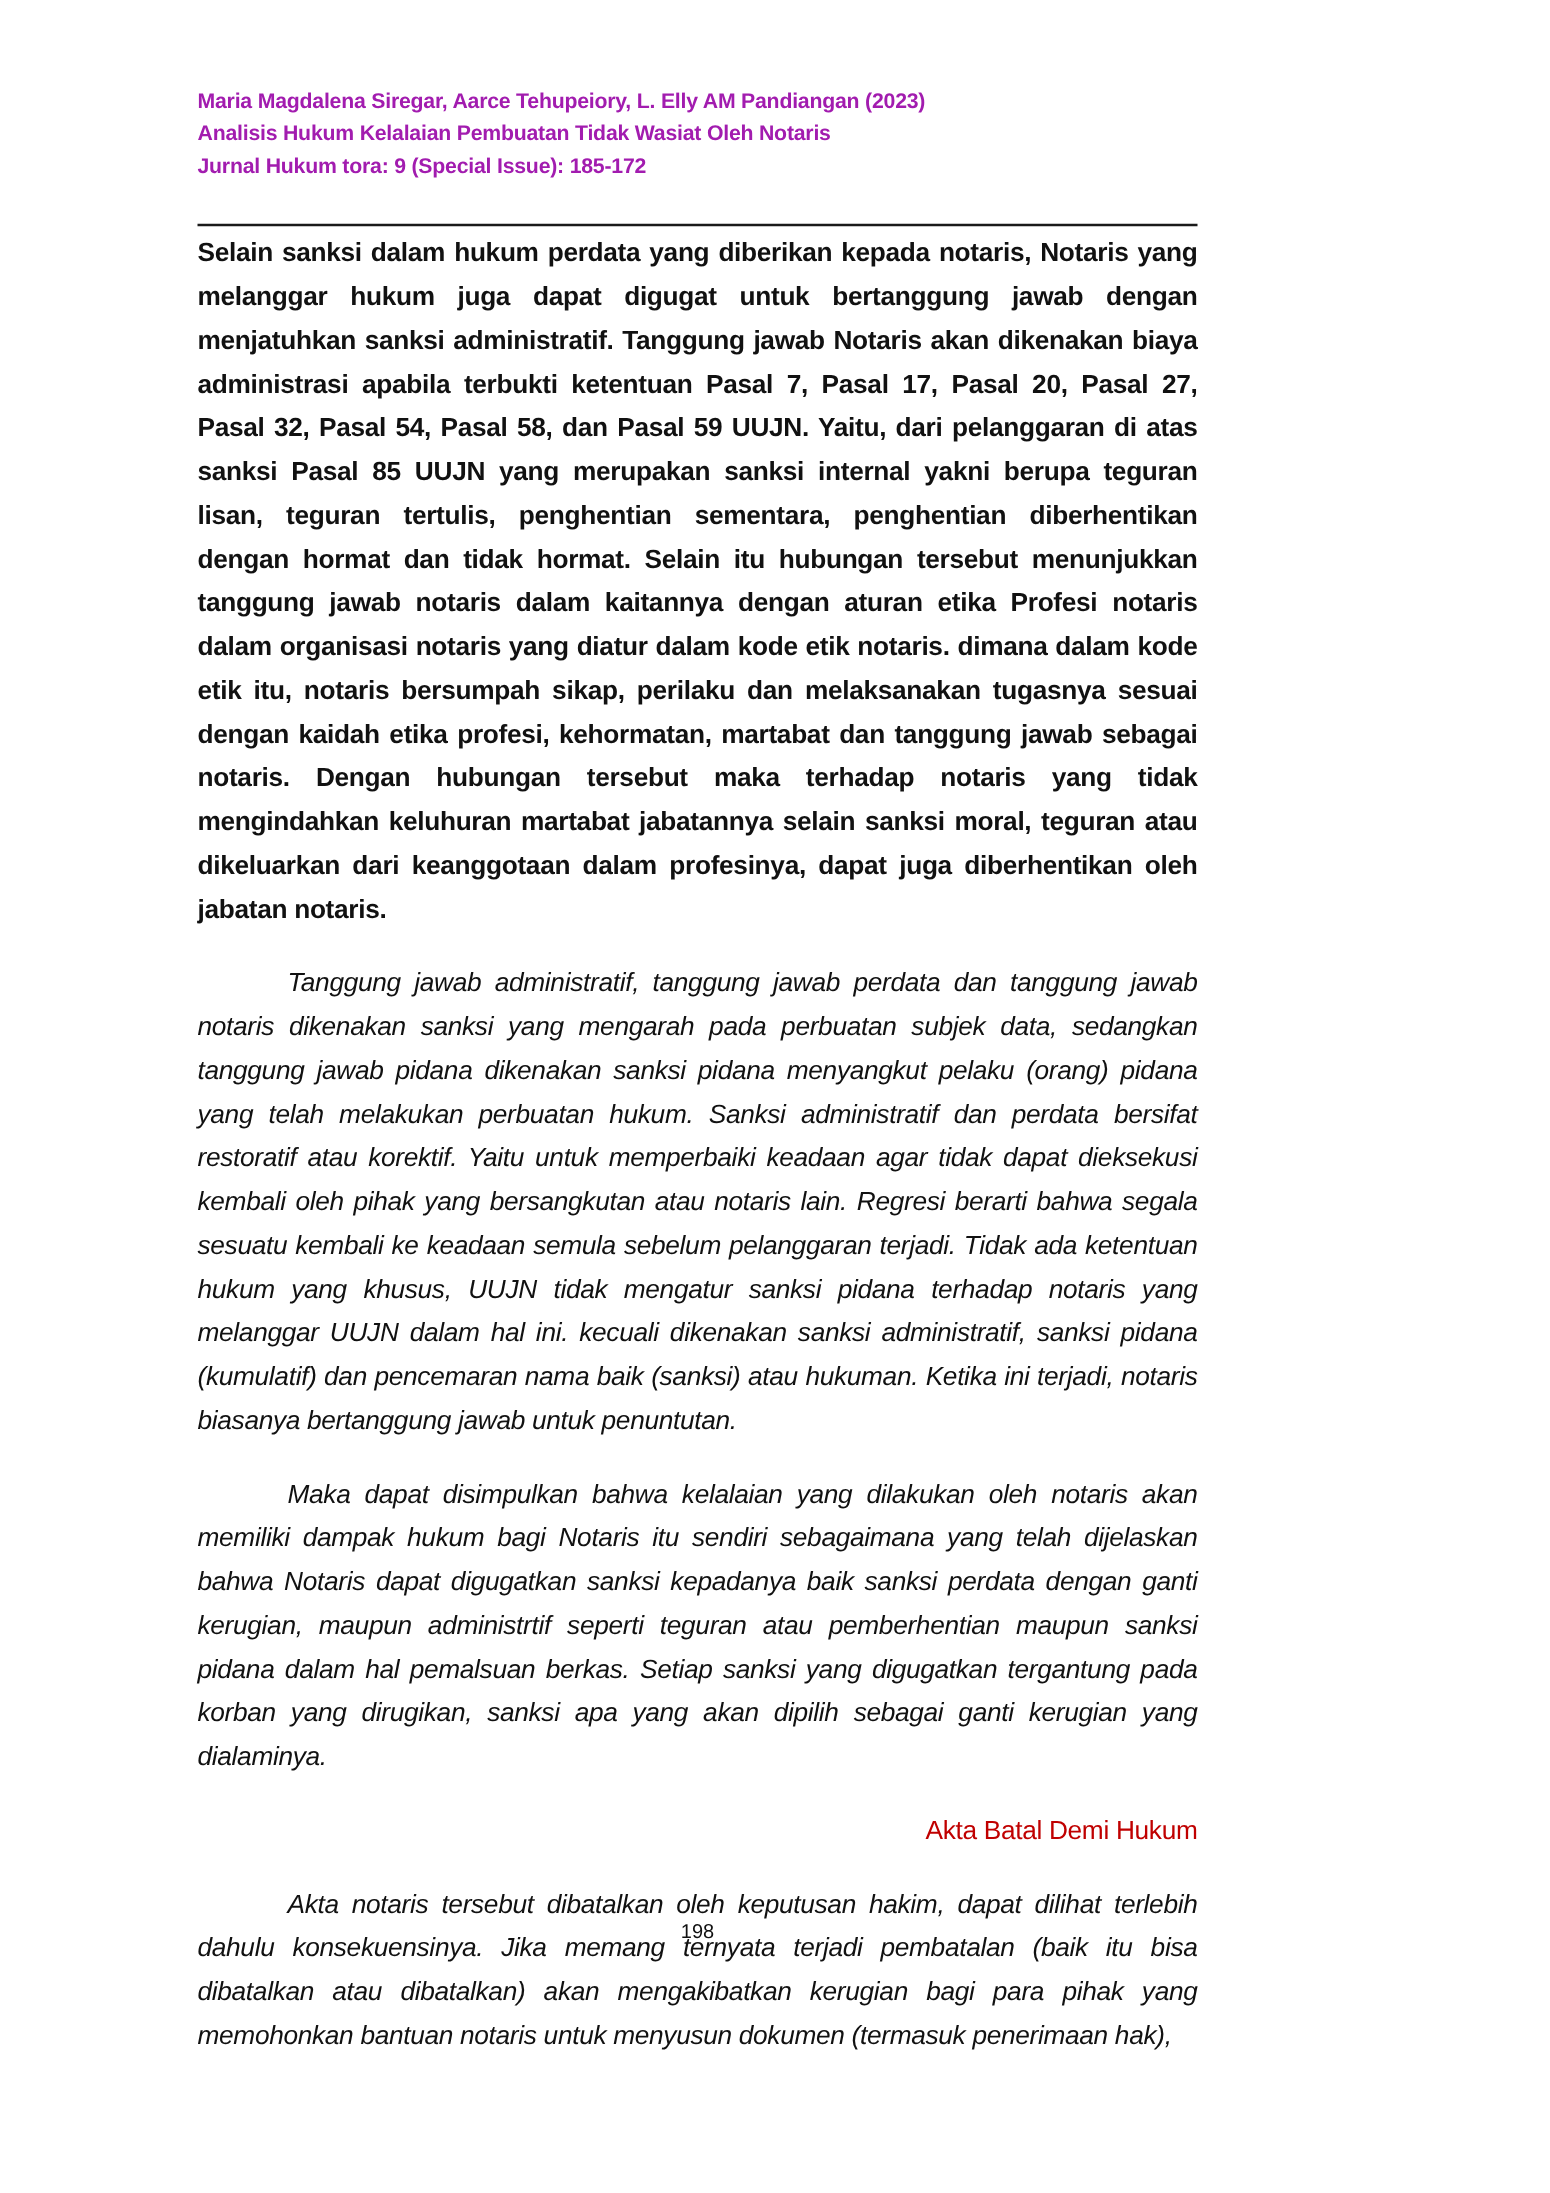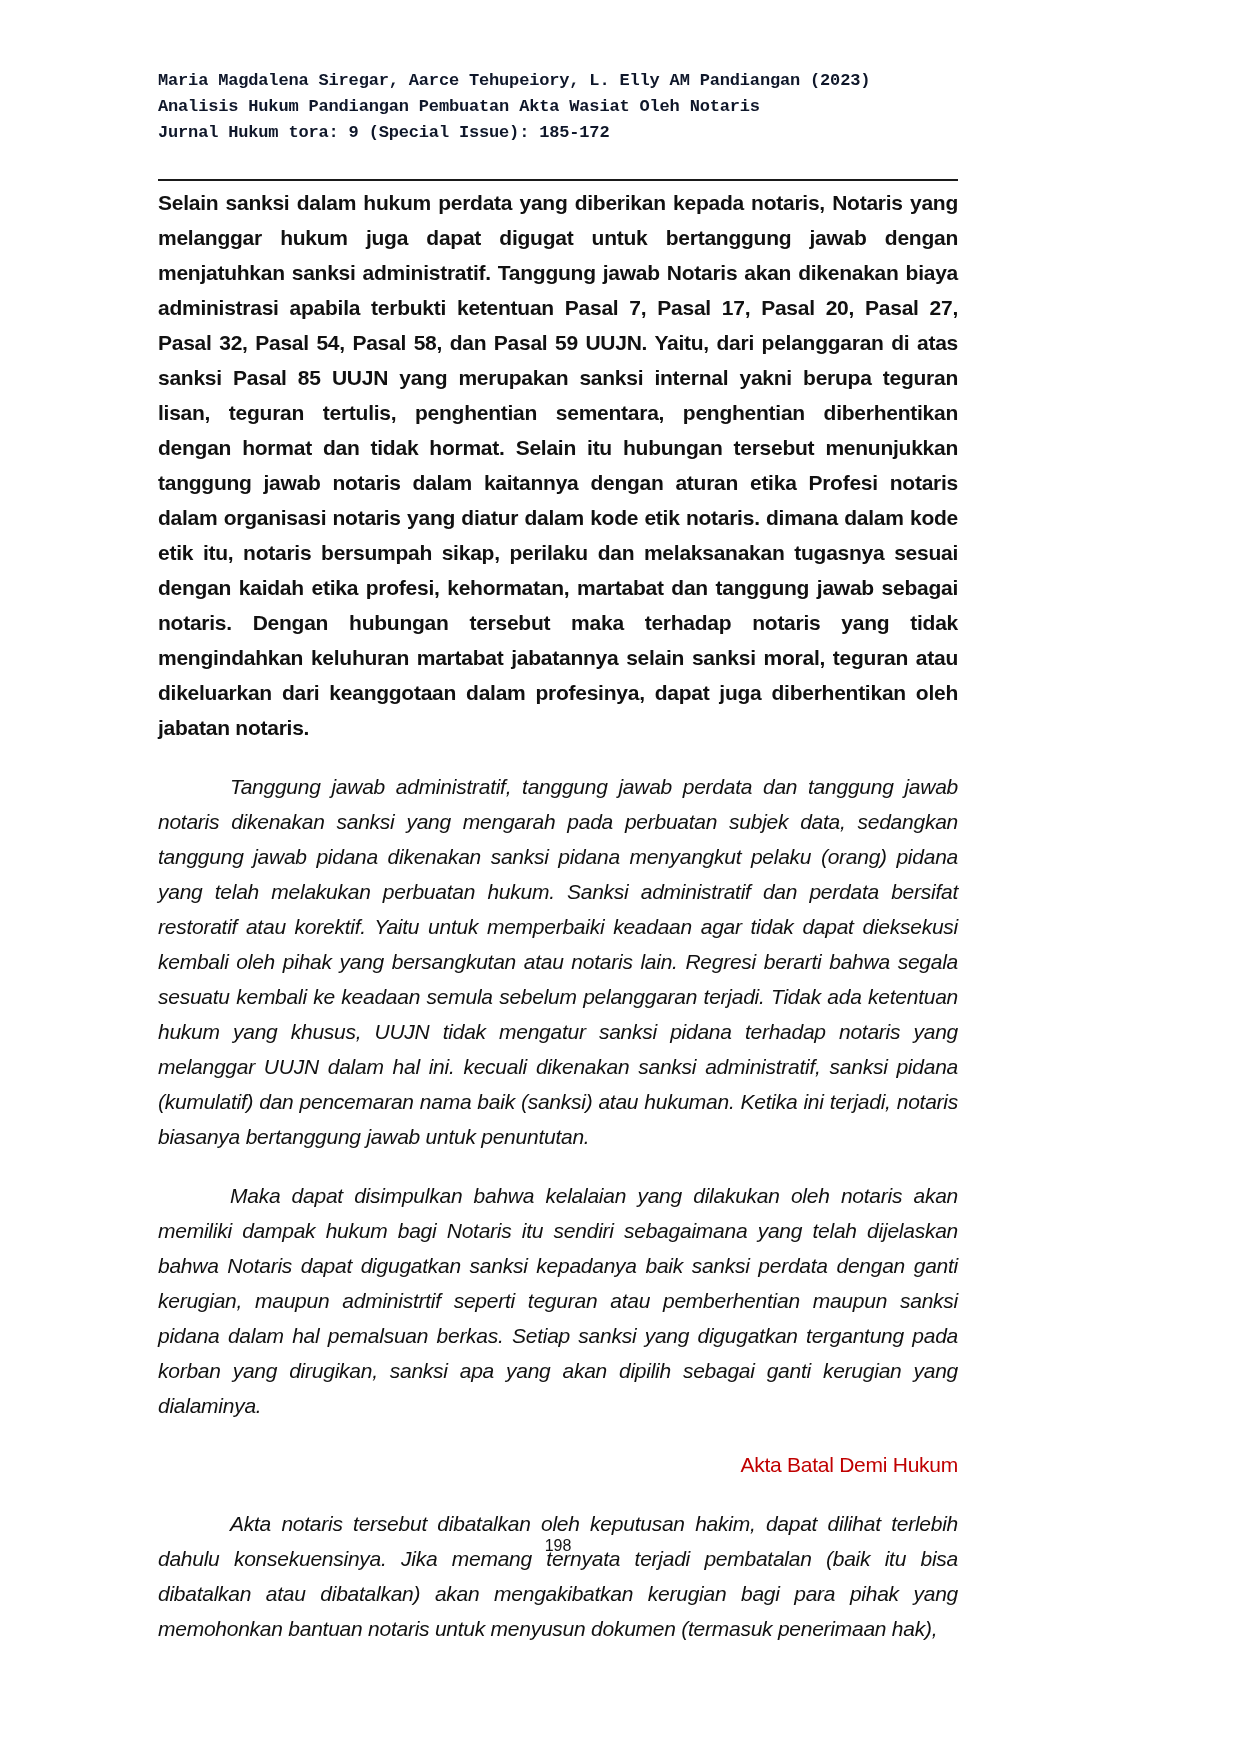--- a/index.html
+++ b/index.html
@@ -16,22 +16,21 @@
     padding: 68px 282px 0 158px;
     font-family: "Liberation Sans", "DejaVu Sans", sans-serif;
     color: #111111;
     overflow: hidden;
   }
   .running-header {
     font-size: 17px;
     font-weight: 700;
     line-height: 26px;
     letter-spacing: -0.01em;
-    color: #0f172a;
-    font-family: Liberation Mono, monospace;
+    color: #a21caf;
   }
   .rule {
     border: none;
     border-top: 2.5px solid #1a1a1a;
     margin: 33px 0 0 0;
     width: 100%;
   }
   .article-body {
     margin: 0;
   }
@@ -71,21 +70,21 @@
     color: #111111;
   }
 </style>
 </head>
 <body>
 
 <div class="page">
 
   <header class="running-header">
     <div>Maria Magdalena Siregar, Aarce Tehupeiory, L. Elly AM Pandiangan (2023)</div>
-    <div>Analisis Hukum Pandiangan Pembuatan Akta Wasiat Oleh Notaris</div>
+    <div>Analisis Hukum Kelalaian Pembuatan Tidak Wasiat Oleh Notaris</div>
     <div>Jurnal Hukum tora: 9 (Special Issue): 185-172</div>
   </header>
 
   <hr class="rule">
 
   <main class="article-body">
     <p class="para first-para">Selain sanksi dalam hukum perdata yang diberikan kepada notaris, Notaris yang melanggar hukum juga dapat digugat untuk bertanggung jawab dengan menjatuhkan sanksi administratif. Tanggung jawab Notaris akan dikenakan biaya administrasi apabila terbukti ketentuan Pasal 7, Pasal 17, Pasal 20, Pasal 27, Pasal 32, Pasal 54, Pasal 58, dan Pasal 59 UUJN. Yaitu, dari pelanggaran di atas sanksi Pasal 85 UUJN yang merupakan sanksi internal yakni berupa teguran lisan, teguran tertulis, penghentian sementara, penghentian diberhentikan dengan hormat dan tidak hormat. Selain itu hubungan tersebut menunjukkan tanggung jawab notaris dalam kaitannya dengan aturan etika Profesi notaris dalam organisasi notaris yang diatur dalam kode etik notaris. dimana dalam kode etik itu, notaris bersumpah sikap, perilaku dan melaksanakan tugasnya sesuai dengan kaidah etika profesi, kehormatan, martabat dan tanggung jawab sebagai notaris. Dengan hubungan tersebut maka terhadap notaris yang tidak mengindahkan keluhuran martabat jabatannya selain sanksi moral, teguran atau dikeluarkan dari keanggotaan dalam profesinya, dapat juga diberhentikan oleh jabatan notaris.</p>
     <p class="para indent">Tanggung jawab administratif, tanggung jawab perdata dan tanggung jawab notaris dikenakan sanksi yang mengarah pada perbuatan subjek data, sedangkan tanggung jawab pidana dikenakan sanksi pidana menyangkut pelaku (orang) pidana yang telah melakukan perbuatan hukum. Sanksi administratif dan perdata bersifat restoratif atau korektif. Yaitu untuk memperbaiki keadaan agar tidak dapat dieksekusi kembali oleh pihak yang bersangkutan atau notaris lain. Regresi berarti bahwa segala sesuatu kembali ke keadaan semula sebelum pelanggaran terjadi. Tidak ada ketentuan hukum yang khusus, UUJN tidak mengatur sanksi pidana terhadap notaris yang melanggar UUJN dalam hal ini. kecuali dikenakan sanksi administratif, sanksi pidana (kumulatif) dan pencemaran nama baik (sanksi) atau hukuman. Ketika ini terjadi, notaris biasanya bertanggung jawab untuk penuntutan.</p>
     <p class="para indent">Maka dapat disimpulkan bahwa kelalaian yang dilakukan oleh notaris akan memiliki dampak hukum bagi Notaris itu sendiri sebagaimana yang telah dijelaskan bahwa Notaris dapat digugatkan sanksi kepadanya baik sanksi perdata dengan ganti kerugian, maupun administrtif seperti teguran atau pemberhentian maupun sanksi pidana dalam hal pemalsuan berkas. Setiap sanksi yang digugatkan tergantung pada korban yang dirugikan, sanksi apa yang akan dipilih sebagai ganti kerugian yang dialaminya.</p>
     <h2 class="section-heading">Akta Batal Demi Hukum</h2>

